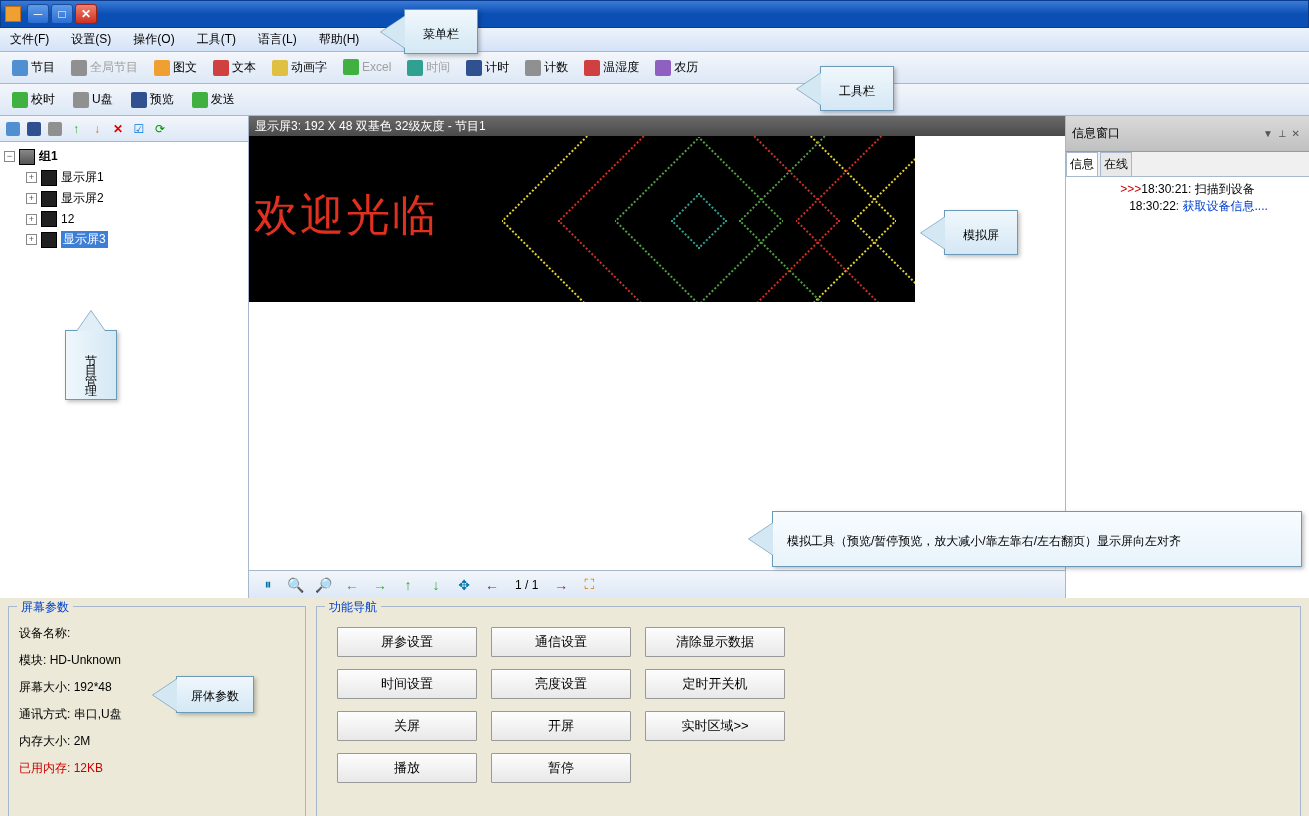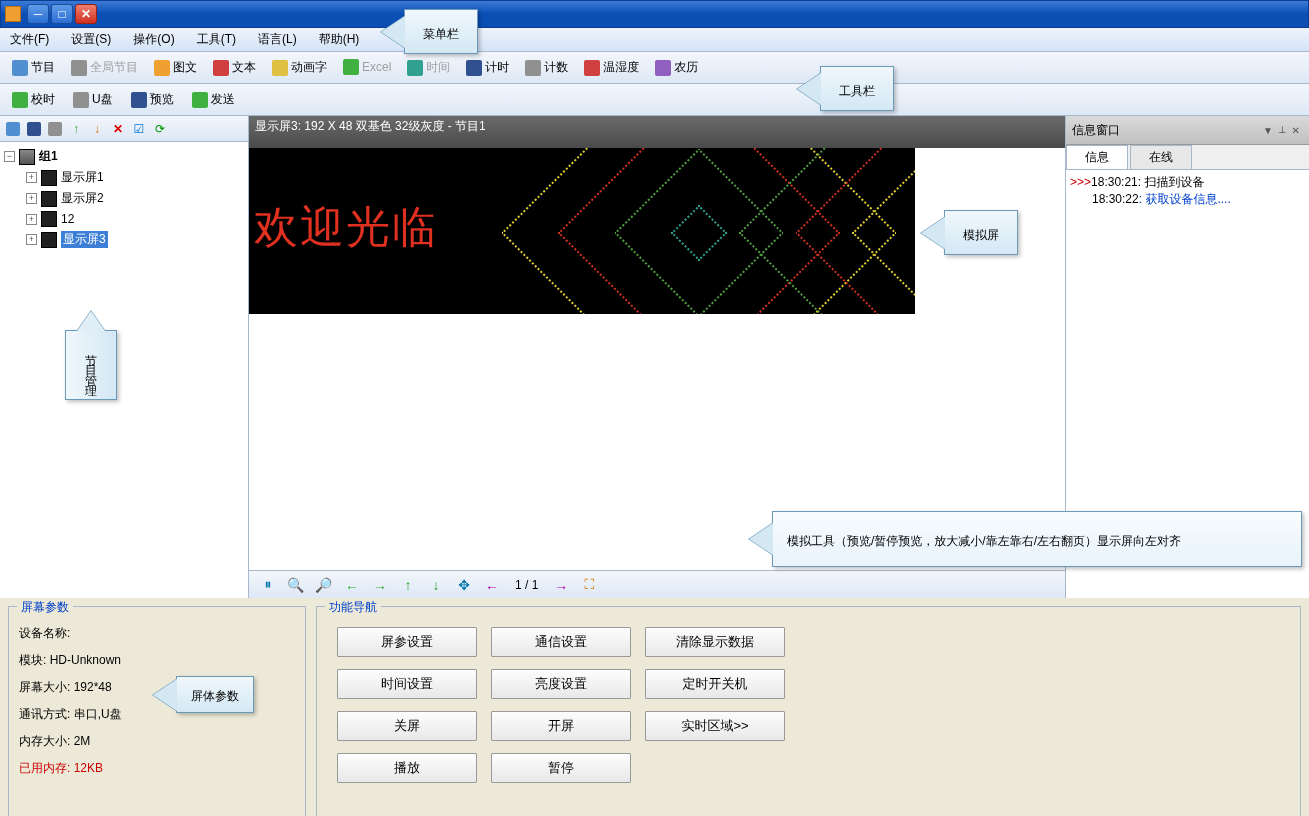--- a/index.html
+++ b/index.html
@@ -43,38 +43,38 @@
 .tree { flex: 1; padding: 4px; overflow: auto; }
 .tree-node { display: flex; align-items: center; gap: 4px; padding: 2px 0; cursor: pointer; }
 .tree-expander { width: 11px; height: 11px; border: 1px solid #888; display: flex; align-items: center; justify-content: center; font-size: 9px; line-height: 9px; color: #555; }
 .tree-icon { width: 16px; height: 16px; background: #202020; border: 1px solid #000; }
 .tree-icon.group { background: linear-gradient(#888,#555); }
 .tree-label { white-space: nowrap; }
 .tree-label.sel { background: #3d7fd6; color: #fff; padding: 0 2px; }
 .tree-children { padding-left: 22px; }
 
 .center { flex: 1; display: flex; flex-direction: column; background: #fff; border-right: 1px solid #a8b8cc; }
-.center-header { height: 32px; background: linear-gradient(#6a6a6a,#4a4a4a); color: #fff; padding: 2px 6px; font-size: 12px; }
+.center-header { height: 20px; background: linear-gradient(#6a6a6a,#4a4a4a); color: #fff; padding: 2px 6px; font-size: 12px; }
 .preview-area { background: #fff; flex: 1; position: relative; }
 .led-display { width: 666px; height: 166px; background: #000; position: absolute; top: 0; left: 0; overflow: hidden; }
 .led-text { position: absolute; left: 5px; top: 50px; color: #e03020; font-size: 44px; font-family: "SimHei", sans-serif; letter-spacing: 2px; }
 .diamond { position: absolute; border: 2px dotted; transform: rotate(45deg); }
 
 .sim-toolbar { height: 28px; background: linear-gradient(#f3f6fb,#dde8f6); display: flex; align-items: center; padding: 0 6px; gap: 2px; border-top: 1px solid #a8b8cc; }
 .sim-btn { width: 26px; height: 22px; display: flex; align-items: center; justify-content: center; cursor: pointer; border: 1px solid transparent; border-radius: 2px; font-size: 14px; }
 .page-ind { padding: 0 8px; }
 
 .info-panel { width: 243px; background: #fff; display: flex; flex-direction: column; }
-.info-header { height: 29px; background: linear-gradient(#dadada,#c0c0c0); display: flex; align-items: center; padding: 0 6px; border-bottom: 1px solid #999; }
+.info-header { height: 36px; background: linear-gradient(#dadada,#c0c0c0); display: flex; align-items: center; padding: 0 6px; border-bottom: 1px solid #999; }
 .info-header-title { flex: 1; }
 .info-header-ctl { font-size: 10px; cursor: pointer; padding: 0 3px; color: #555; }
 .info-tabs { display: flex; border-bottom: 1px solid #a8b8cc; background: #f0f0f0; }
-.info-tab { padding: 3px 18px; border: 1px solid #a8b8cc; border-bottom: none; background: #fff; margin-right: 2px; cursor: pointer; }
+.info-tab { padding: 3px 3px; border: 1px solid #a8b8cc; border-bottom: none; background: #fff; margin-right: 2px; cursor: pointer; }
 .info-tab.inactive { background: #e8e8e8; }
-.info-body { flex: 1; padding: 4px; font-size: 12px; overflow: hidden; }
+.info-body { flex: 1; padding: 4px; font-size: 12px; overflow: hidden; text-align: center; }
 .info-line { white-space: nowrap; }
 .info-line .red { color: #cc0000; }
 .info-line .link { color: #0040cc; }
 
 
 .bottom { display: flex; padding: 8px; gap: 10px; height: 248px; }
 .panel { border: 1px solid #a8b8cc; background: #ece9d8; padding: 8px 10px; position: relative; }
 .panel-title { position: absolute; top: -8px; left: 8px; background: #ece9d8; padding: 0 4px; color: #0040cc; font-size: 12px; }
 .screen-params { width: 298px; height: 230px; }
 .param-row { margin: 10px 0; font-size: 12px; }

